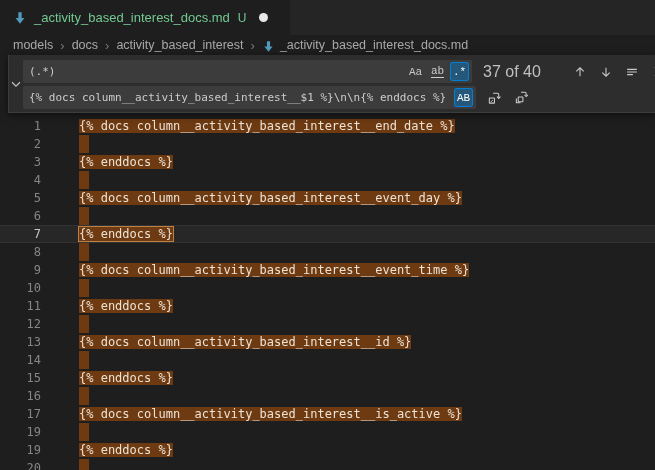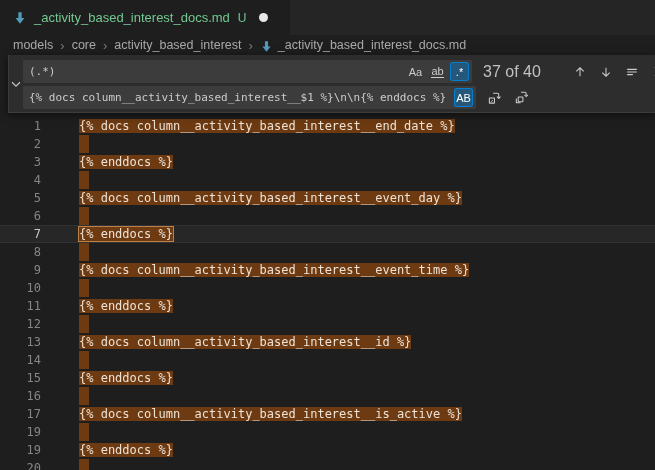--- a/index.html
+++ b/index.html
@@ -37,21 +37,21 @@
   .fw-row { display:flex; align-items:center; height:23px; }
   .fw-input { background:#3c3c3c; height:23px; display:flex; align-items:center;
               border-radius:2px; padding:0 3px 0 6px; cursor:text; }
   .fw-input .input-text { flex:1; color:#cccccc; font-family:"DejaVu Sans Mono", monospace;
                           font-size:11px; white-space:pre; overflow:hidden; }
   .fw-input.find { width:449px; }
   .fw-input.replace { width:453px; }
   .toggles { display:flex; gap:3px; align-items:center; }
   .toggle { min-width:19px; height:19px; padding:0 2px; border-radius:3px; display:flex;
             align-items:center; justify-content:center; color:#cccccc; font-size:11px;
-            cursor:pointer; font-family:Liberation Sans, sans-serif; }
+            cursor:pointer; font-family:Liberation Mono, monospace; }
   .toggle.active { background:#245779; box-shadow:0 0 0 1px #007fd4 inset; color:#ffffff; }
   .toggle.word span { border-bottom:1px solid #cccccc; }
   .matches-count { color:#c0c0c0; font-size:16px; margin-left:11px; white-space:nowrap;
                    min-width:58px; }
   .fw-btn { width:22px; height:22px; border-radius:4px; display:flex; align-items:center;
             justify-content:center; color:#cccccc; cursor:pointer; }
   .nav-btns { display:flex; margin-left:28px; gap:4px; align-items:center; }
   .replace-btns { display:flex; margin-left:7px; gap:5px; align-items:center; }
 
   
@@ -82,21 +82,21 @@
       </span>
       <span class="tab-label">_activity_based_interest_docs.md</span>
       <span class="git-badge">U</span>
       <span class="dirty-dot"></span>
     </div>
   </div>
 
   <div class="breadcrumbs">
     <span class="crumb">models</span>
     <span class="crumb-sep">›</span>
-    <span class="crumb">core</span>
+    <span class="crumb">docs</span>
     <span class="crumb-sep">›</span>
     <span class="crumb">activity_based_interest</span>
     <span class="crumb-sep">›</span>
     <span class="crumb crumb-file">
       <span class="crumb-icon">
         <svg width="13" height="13" viewBox="0 0 16 16">
           <path d="M6.1 1.5h3.8v6.4h3.2L8 14.5 2.9 7.9h3.2z" fill="#519aba"></path>
         </svg>
       </span>
       <span>_activity_based_interest_docs.md</span>

